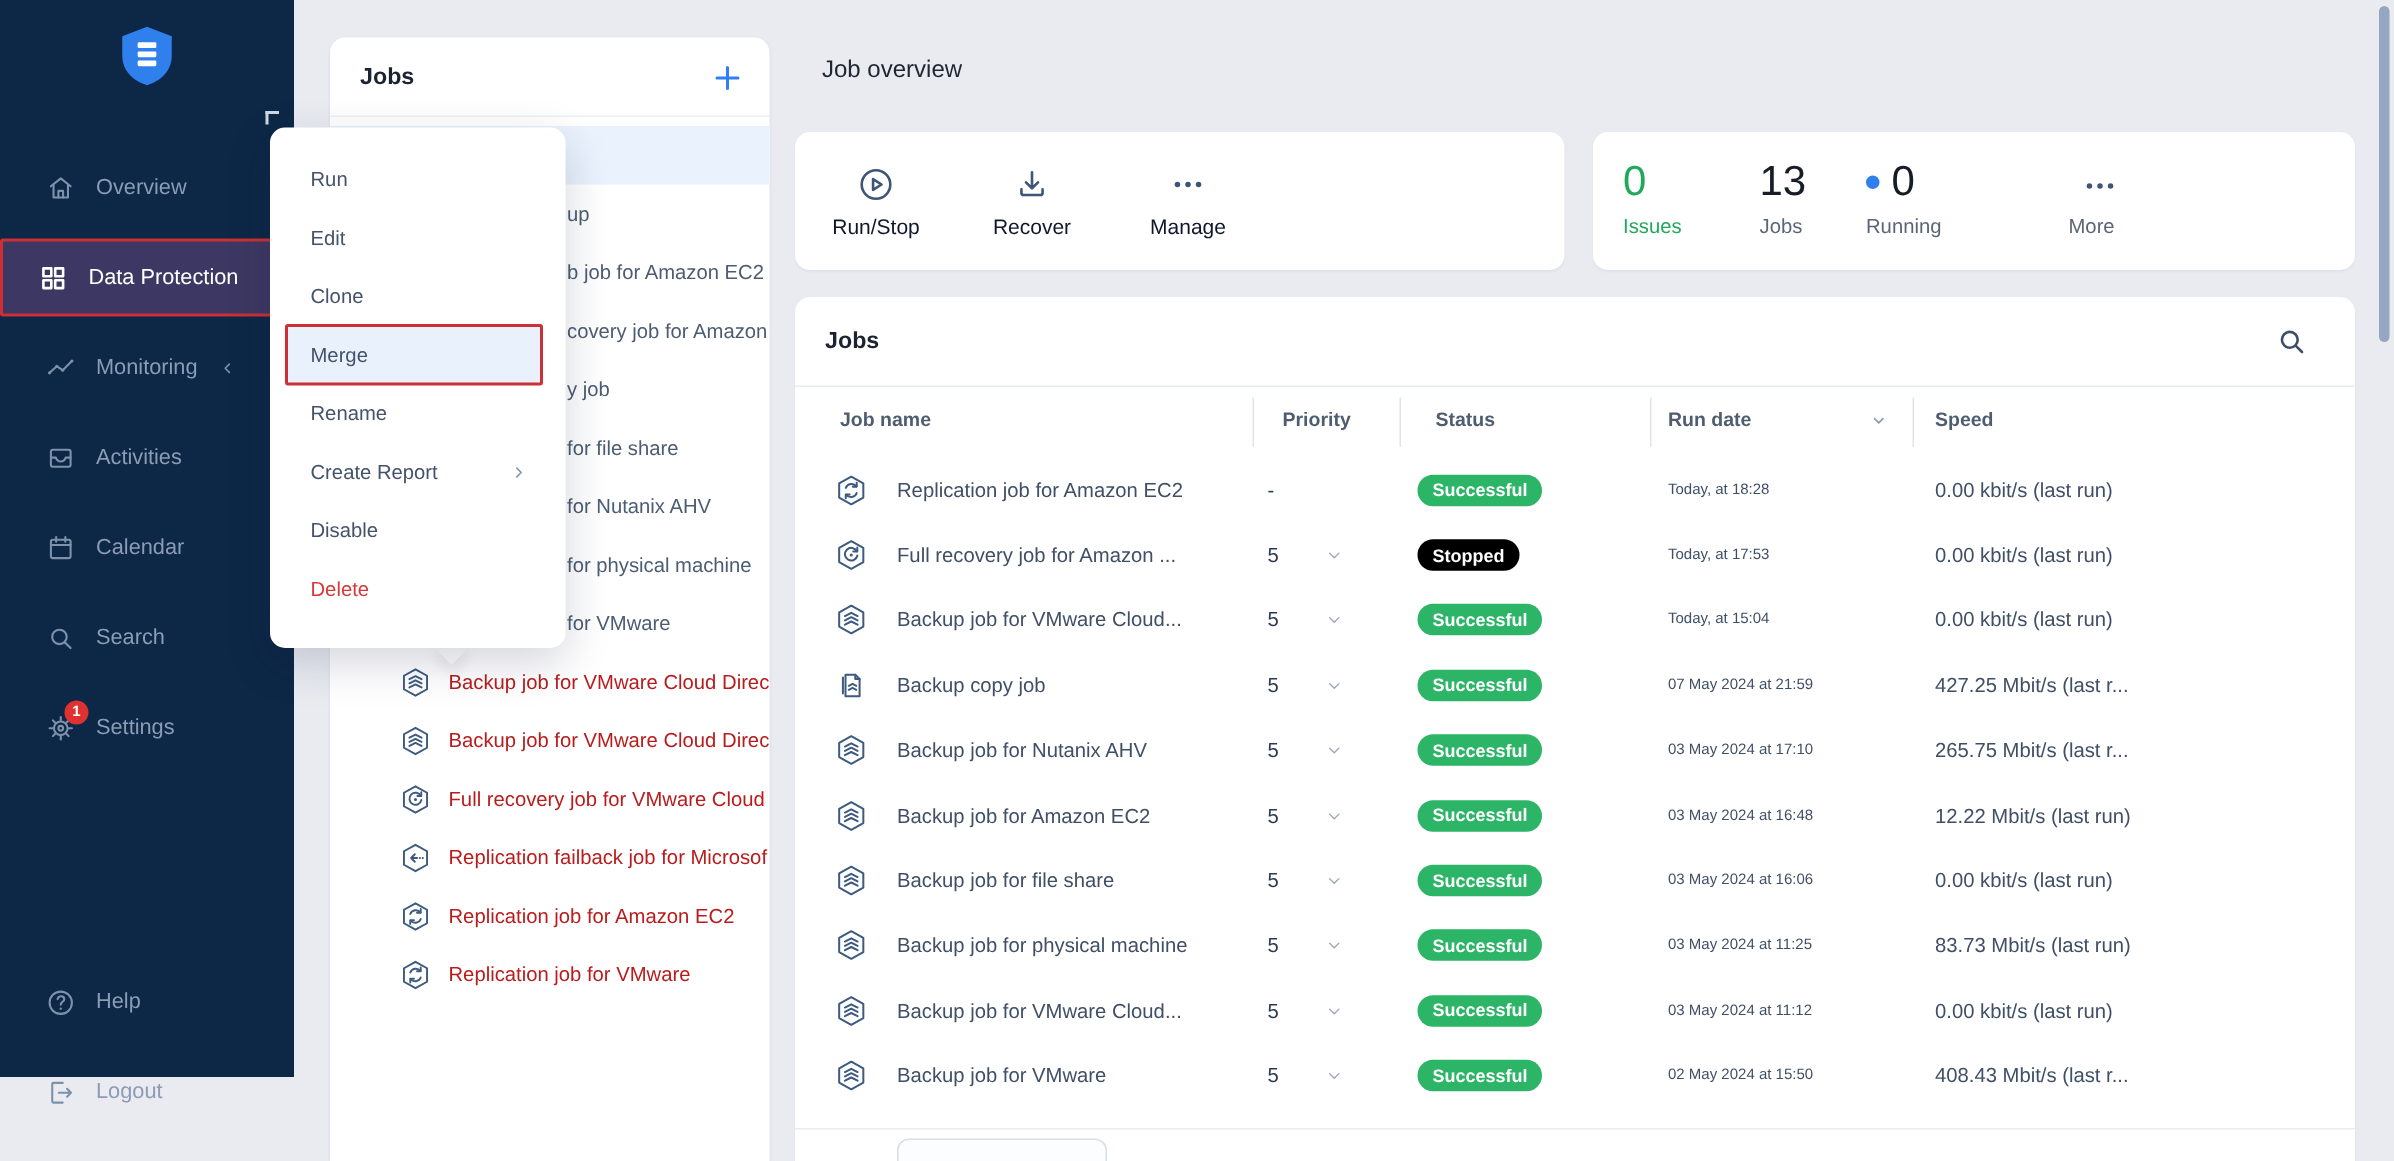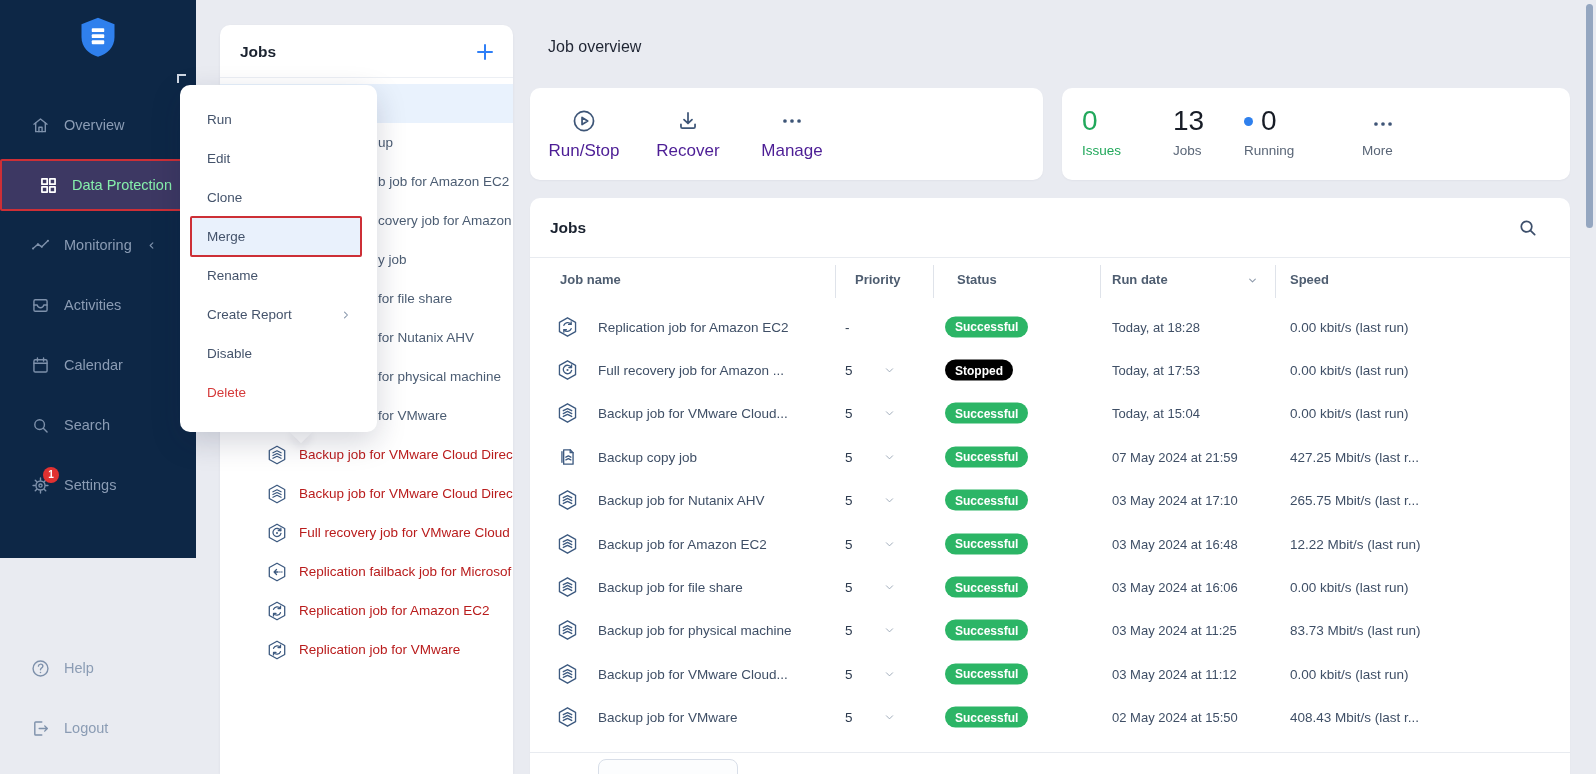--- a/index.html
+++ b/index.html
@@ -1,27 +1,27 @@
 <!DOCTYPE html>
 <html><head>
 <meta charset="utf-8">
 <style>
   * { margin:0; padding:0; box-sizing:border-box; }
   html,body { width:1596px; height:774px; font-family:"Liberation Sans","DejaVu Sans",sans-serif; }
   #app { position:relative; width:1596px; height:774px; background:#e9ebf1; overflow:hidden; }
 
   
-  .sidebar { position:absolute; left:0; top:0; width:196px; height:558px; background:#0d2746; z-index:5; }
+  .sidebar { position:absolute; left:0; top:0; width:196px; height:718px; background:#0d2746; z-index:5; }
   .logo { position:absolute; left:76px; top:14px; width:44px; height:46px; }
   .nav { position:absolute; top:95px; left:0; right:0; }
   .nav-footer { position:absolute; top:638px; left:0; right:0; }
   .nav-item { height:60px; display:flex; align-items:center; padding-left:30px; gap:13px;
               color:#8b9cb4; font-size:14.5px; cursor:default; }
   .nav-item[data-active="true"] { background:#3d3863; border:2px solid #cd2f36; border-radius:2px;
-              height:52px; margin:4px 14px 4px 0; padding-left:36px; color:#86efac; }
+              height:52px; margin:4px 14px 4px 0; padding-left:23px; color:#ffffff; }
   .nav-icon { position:relative; width:21px; height:21px; color:#7e91ab; flex:none; }
   .nav-item[data-active="true"] .nav-icon { color:#ffffff; }
   .nav-chevron { width:13px; height:13px; color:#7e91ab; }
   .badge { position:absolute; top:-8px; right:-8px; width:16px; height:16px; border-radius:50%;
            background:#e03131; color:#fff; font-size:10px; font-weight:700;
            display:flex; align-items:center; justify-content:center; }
 
   
   .jobs-panel { position:absolute; left:220px; top:25px; width:293px; height:749px; background:#fff;
                 border-radius:10px 10px 0 0; overflow:hidden; box-shadow:0 1px 3px rgba(20,30,60,.06); }
@@ -48,26 +48,26 @@
   .cm-chevron { margin-left:auto; width:14px; height:14px; color:#8494a9; }
   .menu-tail { position:absolute; left:293px; top:424px; width:16px; height:16px; background:#fff;
                transform:rotate(45deg); box-shadow:4px 4px 8px rgba(20,30,60,.08); z-index:9; }
 
   
   .page-title { position:absolute; left:548px; top:38px; font-size:16px; font-weight:500; color:#1f2533; }
   .card { position:absolute; background:#fff; border-radius:10px; box-shadow:0 1px 2px rgba(16,24,40,.04); }
   .toolbar-card { left:530px; top:88px; width:513px; height:92px; display:flex; align-items:center; padding-left:6px; gap:8px; }
   .tool { width:96px; height:100%; display:flex; flex-direction:column; align-items:center; justify-content:center; gap:7px; cursor:pointer; }
   .tool-icon { width:26px; height:26px; color:#3d5577; }
-  .tool-label { font-size:17px; color:#4c1d95; }
+  .tool-label { font-size:14px; color:#0f172a; }
 
   .stats-card { left:1062px; top:88px; width:508px; height:92px; }
   .stat { position:absolute; top:15px; }
   .stat:nth-of-type(1){ left:20px; } .stat:nth-of-type(2){ left:111px; }
-  .stat:nth-of-type(3){ left:182px; } .stat:nth-of-type(4){ left:300px; }
+  .stat:nth-of-type(3){ left:182px; } .stat:nth-of-type(4){ left:317px; }
   .stat-value-row { display:flex; align-items:center; gap:8px; height:36px; }
   .stat-dot { width:9px; height:9px; border-radius:50%; background:#2f80ed; }
   .stat-value { font-size:28px; color:#171c26; }
   .stat[data-color="green"] .stat-value, .stat[data-color="green"] .stat-label { color:#21a85b; }
   .stat-label { font-size:13.5px; color:#5a6677; margin-top:4px; }
   .stat-icon { width:26px; height:26px; color:#3f5577; margin-top:6px; }
 
   
   .table-card { left:530px; top:198px; width:1040px; height:620px; }
   .tc-header { position:relative; height:60px; border-bottom:1px solid #e8ebf0; }
@@ -83,21 +83,21 @@
   .t-row > * { position:absolute; top:50%; transform:translateY(-50%); }
   .c-icon { left:26px; width:23px; height:23px; color:#3d5a80; }
   .c-name { left:68px; font-size:13.5px; color:#3f4f66; white-space:nowrap; }
   .c-priority { left:315px; font-size:13.5px; color:#2c3a4e; }
   .c-chevron { left:352px; width:15px; height:15px; color:#9aa6b5; cursor:pointer; }
   .c-status { left:415px; }
   .pill { display:inline-flex; align-items:center; height:21px; padding:0 10px; border-radius:11px;
           font-size:12px; font-weight:700; color:#fff; }
   .pill[data-variant="green"] { background:#2cb566; }
   .pill[data-variant="yellow"] { background:#000000; }
-  .c-date { left:582px; font-size:13px; color:#3f4f66; white-space:nowrap; }
+  .c-date { left:582px; font-size:10px; color:#3f4f66; white-space:nowrap; }
   .c-speed { left:760px; font-size:13.5px; color:#3f4f66; white-space:nowrap; }
   .tc-footer { margin-top:13px; border-top:1px solid #e8ebf0; padding-top:6px; }
   .pager { margin-left:68px; width:140px; height:30px; border:1px solid #d8dee8; border-radius:8px; background:#fcfdfe; cursor:pointer; }
 
   .scrollbar-thumb { position:absolute; left:1586px; top:4px; width:7px; height:224px; background:#94a6c0; border-radius:4px; cursor:pointer; }
   .cursor-mark { position:absolute; left:177px; top:74px; width:9px; height:9px; border-left:2px solid #cdd5e1; border-top:2px solid #cdd5e1; z-index:11; }
 </style>
 </head>
 <body>
 

